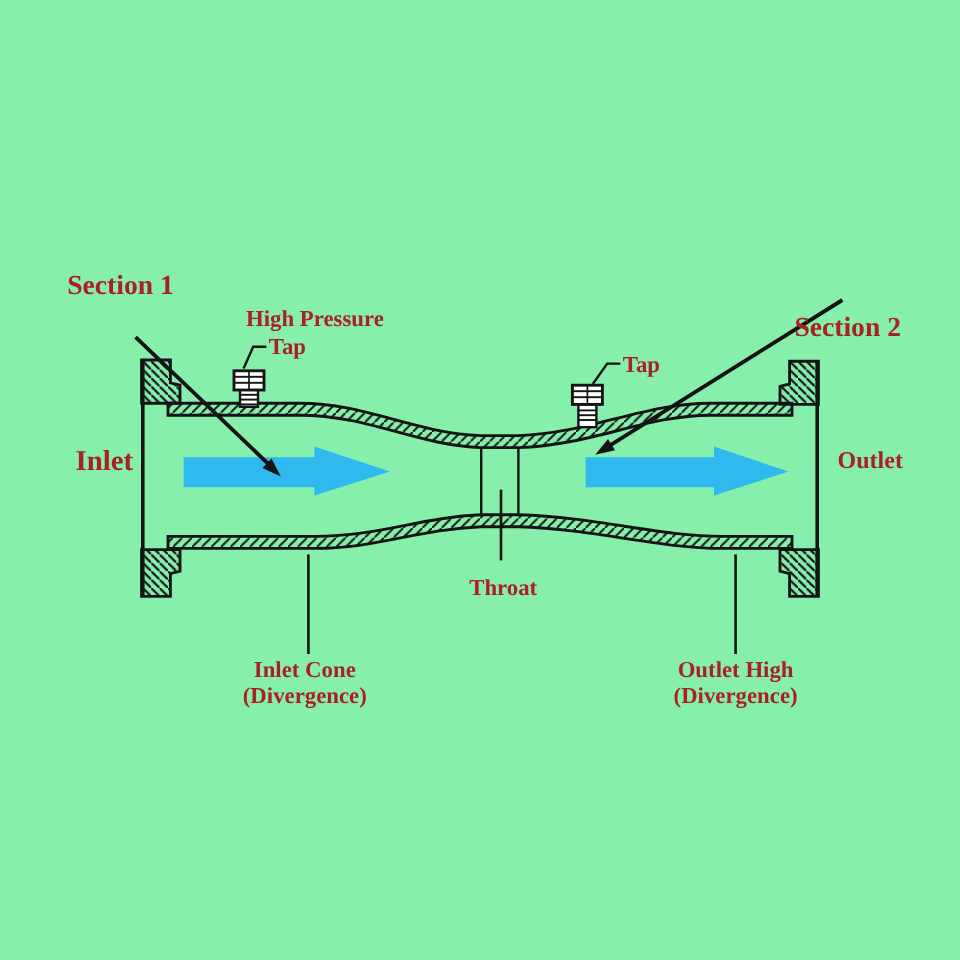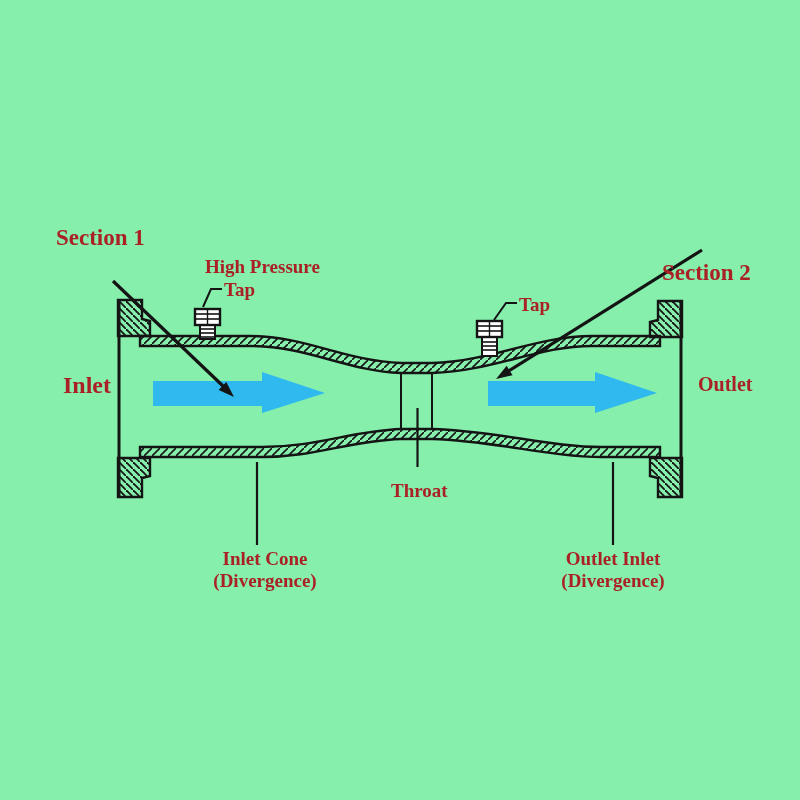--- a/index.html
+++ b/index.html
@@ -120,23 +120,23 @@
   <div class="lbl med" style="left:205px;top:256px;">High Pressure</div>
   <div class="lbl med" style="left:224px;top:279px;">Tap</div>
 
   <div class="lbl med" style="left:519px;top:294px;">Tap</div>
 
   <div class="lbl med" style="left:63px;top:372px;font-size:24px;">Inlet</div>
   <div class="lbl med" style="left:698px;top:373px;font-size:20px;">Outlet</div>
 
   <div class="lbl med" style="left:391px;top:469px;margin-top:11px;">Throat</div>
 
-  <div class="lbl med center" style="left:265px;top:548px;">
+  <div class="lbl med center" style="left:254px;top:548px;">
     <span>Inlet Cone</span><br>
     <span>(Divergence)</span>
   </div>
 
   <div class="lbl med center" style="left:613px;top:548px;">
-    <span>Outlet Inlet</span><br>
+    <span>Outlet High</span><br>
     <span>(Divergence)</span>
   </div>
 
 </div>
 
 </body></html>

